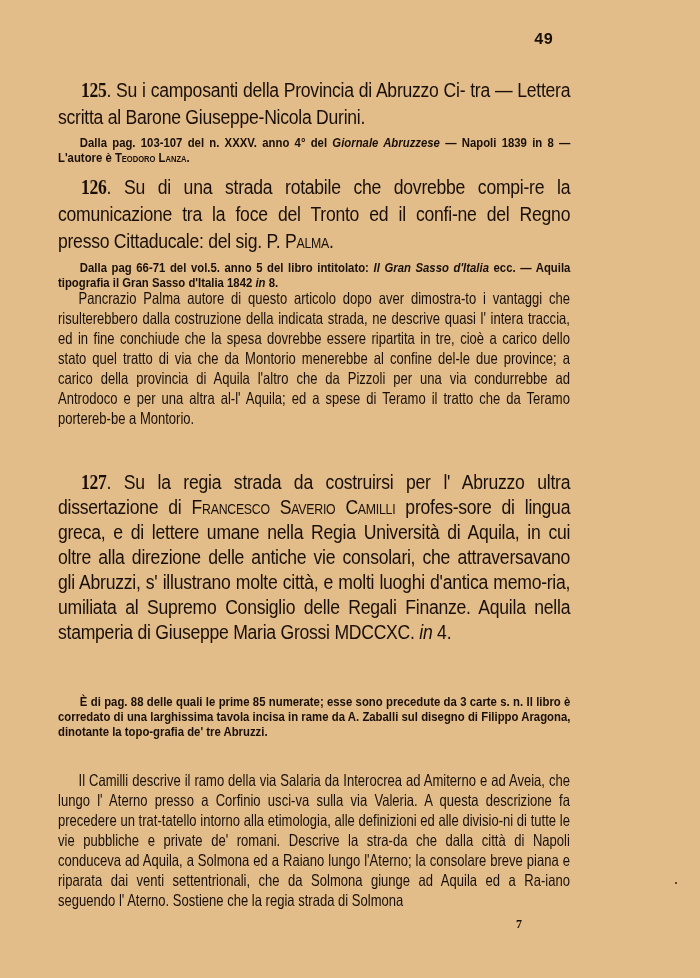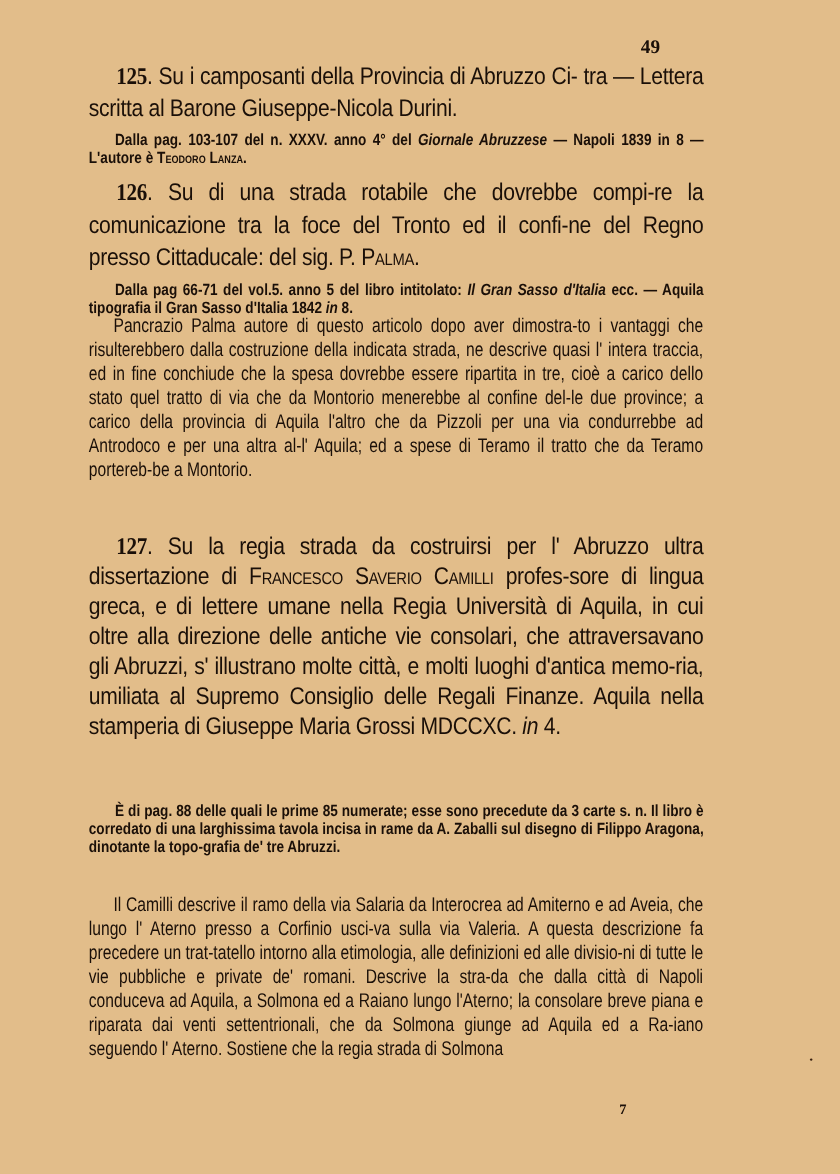--- a/index.html
+++ b/index.html
@@ -20,21 +20,21 @@
     left: 58px;
     top: 0;
     width: 512px;
   }
   .page-number {
     position: absolute;
     left: 534px;
     top: 31px;
     font-weight: bold;
     font-size: 16px;
-    font-family: Liberation Serif, serif;
+    font-family: Liberation Mono, monospace;
   }
   .entry-head {
     font-family: "Liberation Sans Narrow", "Liberation Sans", sans-serif;
     font-size: 20px;
     line-height: 27px;
     text-align: justify;
     letter-spacing: -0.3px;
     transform: scaleX(0.88);
     transform-origin: left top;
     width: 582px;
@@ -61,21 +61,21 @@
     font-size: 16.5px;
     line-height: 20px;
     text-align: justify;
     transform: scaleX(0.79);
     transform-origin: left top;
     width: 648px;
     margin: 0;
   }
   .sc { font-variant: small-caps; }
   em { font-style: italic; }
-  .block { position: absolute; left: 16px; }
+  .block { position: absolute; left: 0; margin-top: 26px; }
   .signature {
     position: absolute;
     left: 516px;
     top: 917px;
     font-weight: bold;
     font-size: 12px;
     font-family: "Liberation Serif", serif;
   }
   .speck {
     position: absolute;

